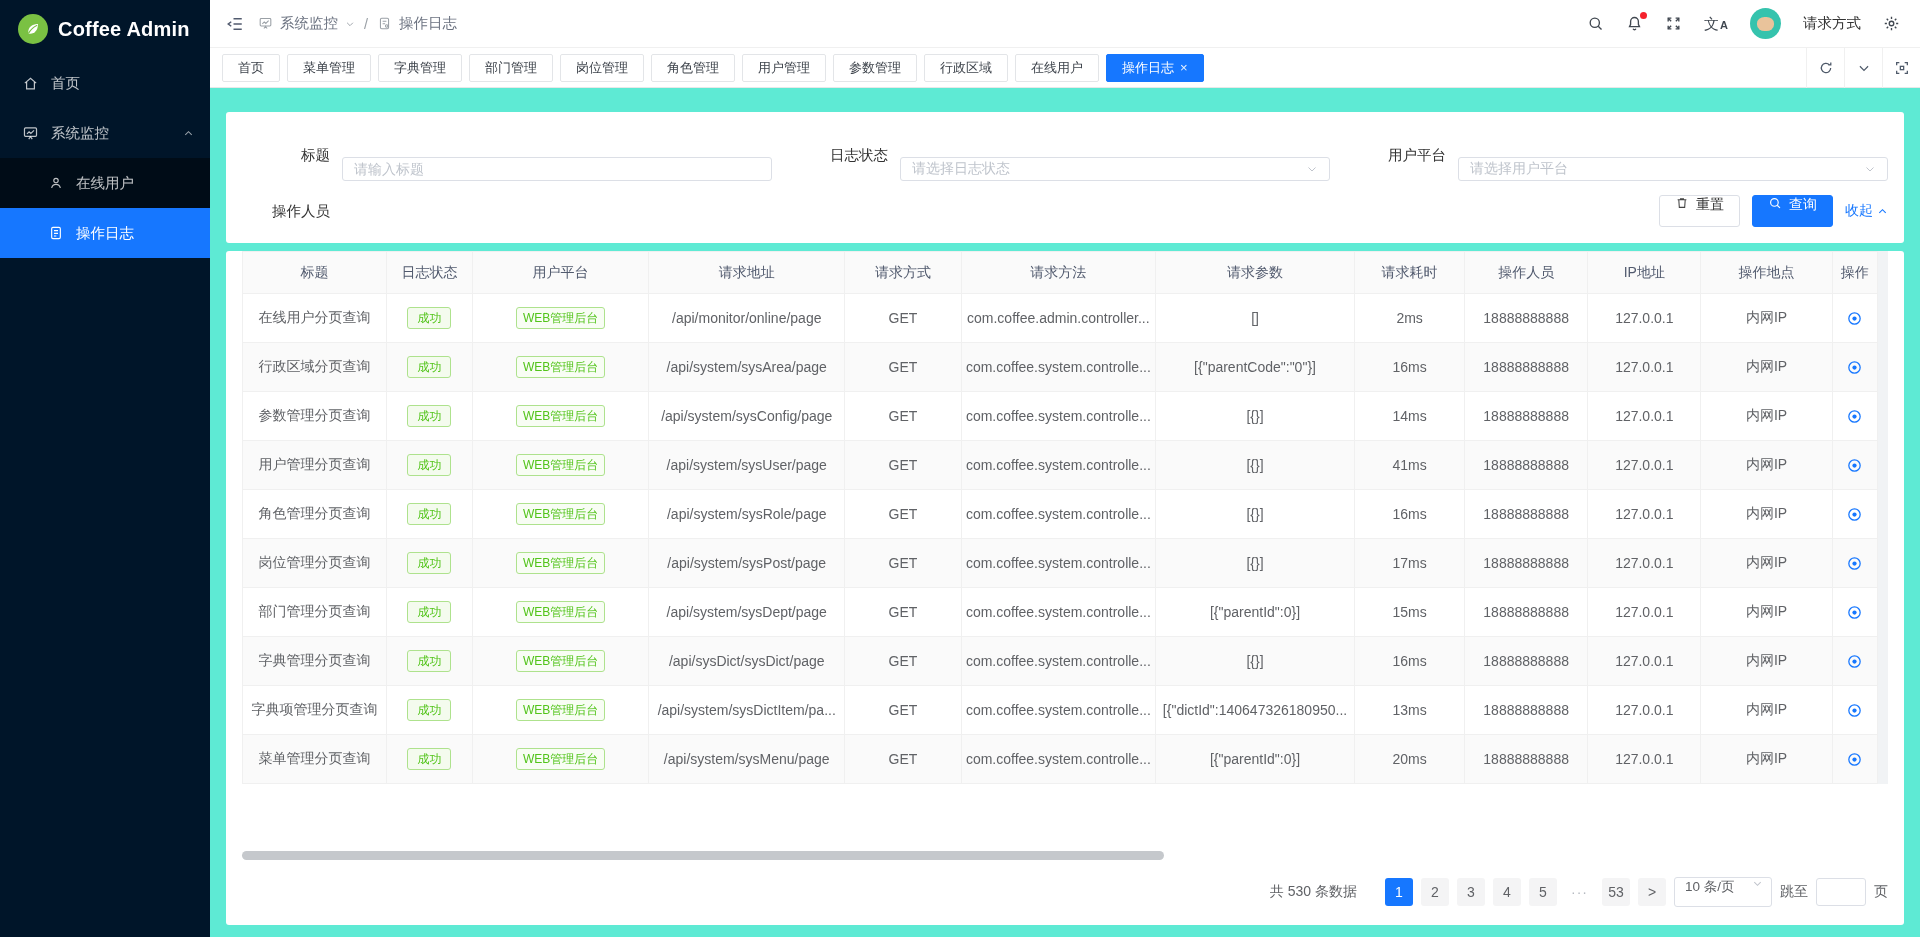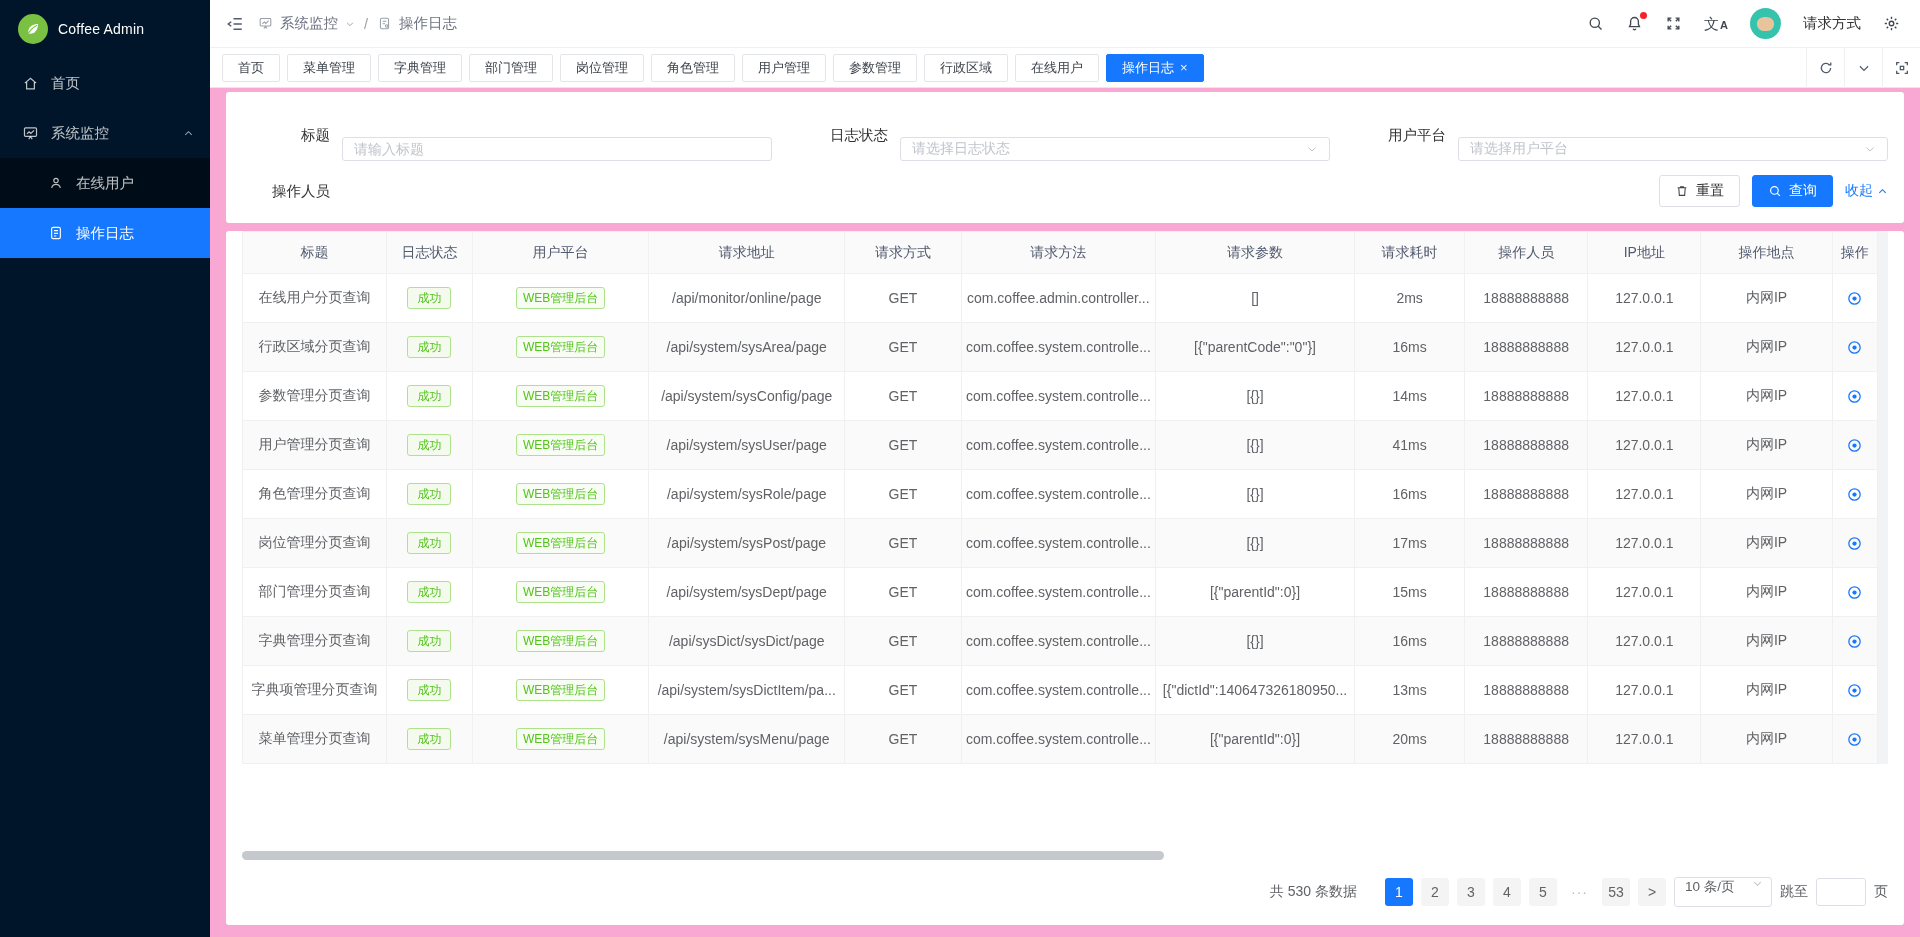--- a/index.html
+++ b/index.html
@@ -5,21 +5,21 @@
   * { box-sizing: border-box; margin: 0; padding: 0; }
   html,body { width:1920px; height:937px; overflow:hidden;
     font-family:"Liberation Sans","DejaVu Sans",sans-serif; font-size:14px; color:#606266; background:#f0f2f5;}
   svg { display:block; }
   .app { display:flex; width:100%; height:100%; }
 
   
   .sidebar { width:210px; background:#001529; color:rgba(255,255,255,.75); flex-shrink:0; display:flex; flex-direction:column;}
   .logo { height:58px; display:flex; align-items:center; padding:0 18px; gap:10px;}
   .logo-badge { width:30px; height:30px; border-radius:50%; background:#7ac143; display:flex; align-items:center; justify-content:center;}
-  .logo-title { color:#fff; font-weight:normal; font-size:14px; letter-spacing:.2px;}
+  .logo-title { color:#fff; font-weight:bold; font-size:20px; letter-spacing:.2px;}
   .menu-item { height:50px; display:flex; align-items:center; padding:0 16px 0 22px; gap:12px; cursor:pointer; font-size:14.5px;}
   .menu-item .mi-label { flex:1; }
   .submenu { background:#000c17; }
   .submenu .menu-item { padding-left:48px; }
   .submenu .menu-item.active { background:#1677ff; color:#fff; }
   .chev { opacity:.8; }
 
   
   .main { flex:1; display:flex; flex-direction:column; min-width:0;}
 
@@ -37,34 +37,34 @@
   .translate b { font-size:11px; font-weight:bold; margin-left:1px;}
 
   .tabbar { height:40px; background:#fff; display:flex; align-items:center; padding-left:12px; border-bottom:1px solid #e8e8e8;}
   .tabs { display:flex; align-items:center; gap:7px; flex:1; overflow:hidden;}
   .tab { height:28px; display:flex; align-items:center; gap:6px; padding:0 15px; background:#fff; border:1px solid #e3e5e8; border-radius:2px; font-size:13px; color:#3d434b; cursor:pointer; white-space:nowrap;}
   .tab.active { background:#1677ff; border-color:#1677ff; color:#fff;}
   .tab-close { font-size:13px; line-height:1; opacity:.9;}
   .tab-actions { display:flex; align-items:center; color:#4e5969;}
   .tab-act { width:38px; height:40px; display:flex; align-items:center; justify-content:center; border-left:1px solid #f0f0f0; cursor:pointer;}
 
-  .content { flex:1; background:#f9a8d4; padding:4px 16px 12px; display:flex; flex-direction:column; min-height:0;}
+  .content { flex:1; background:#5eead4; padding:24px 16px 12px; display:flex; flex-direction:column; min-height:0;}
 
   
   .filter-card { background:#fff; border-radius:3px; padding:18px 16px 16px; }
   .filter-grid { display:grid; grid-template-columns:1fr 1fr 1fr; column-gap:28px; row-gap:14px;}
   .f-item { display:flex; align-items:center; }
   .f-label { width:88px; text-align:right; margin-right:12px; color:#333; flex-shrink:0; font-size:14.5px;}
   .f-control { flex:1; height:24px; border:1px solid #dcdfe6; border-radius:3px; display:flex; align-items:center; padding:0 11px; background:#fff;margin-top:27px;}
   .f-control input { border:none; outline:none; width:100%; font-size:14px; font-family:inherit; color:#333;}
   .f-control input::placeholder { color:#bfc4cc; }
   .f-select { justify-content:space-between; cursor:pointer;}
   .placeholder { color:#bfc4cc; }
   .f-buttons { display:flex; align-items:center; justify-content:flex-end; gap:12px; grid-column:3;}
-  .btn { height:32px; display:flex; align-items:center; gap:7px; padding:0 15px; border-radius:3px; border:1px solid #dcdfe6; background:#fff; color:#333; font-size:14px; font-family:inherit; cursor:pointer;}
+  .btn { height:32px; display:flex; align-items:flex-start; gap:7px; padding:0 15px; border-radius:3px; border:1px solid #dcdfe6; background:#fff; color:#333; font-size:14px; font-family:inherit; cursor:pointer;}
   .btn-primary { background:#1677ff; border-color:#1677ff; color:#fff;}
   .link-collapse { color:#1677ff; display:flex; align-items:center; gap:4px; cursor:pointer; font-size:14px;}
 
   
   .table-card { background:#fff; border-radius:3px; margin-top:8px; flex:1; display:flex; flex-direction:column; min-height:0; padding:0 16px;}
   .card-head { height:48px; display:flex; align-items:center;}
   .card-title { font-size:15px; color:#333; }
   .card-tools { margin-left:auto; display:flex; align-items:center; gap:16px; color:#515a5f;}
   .tool { cursor:pointer; display:flex;}
 

